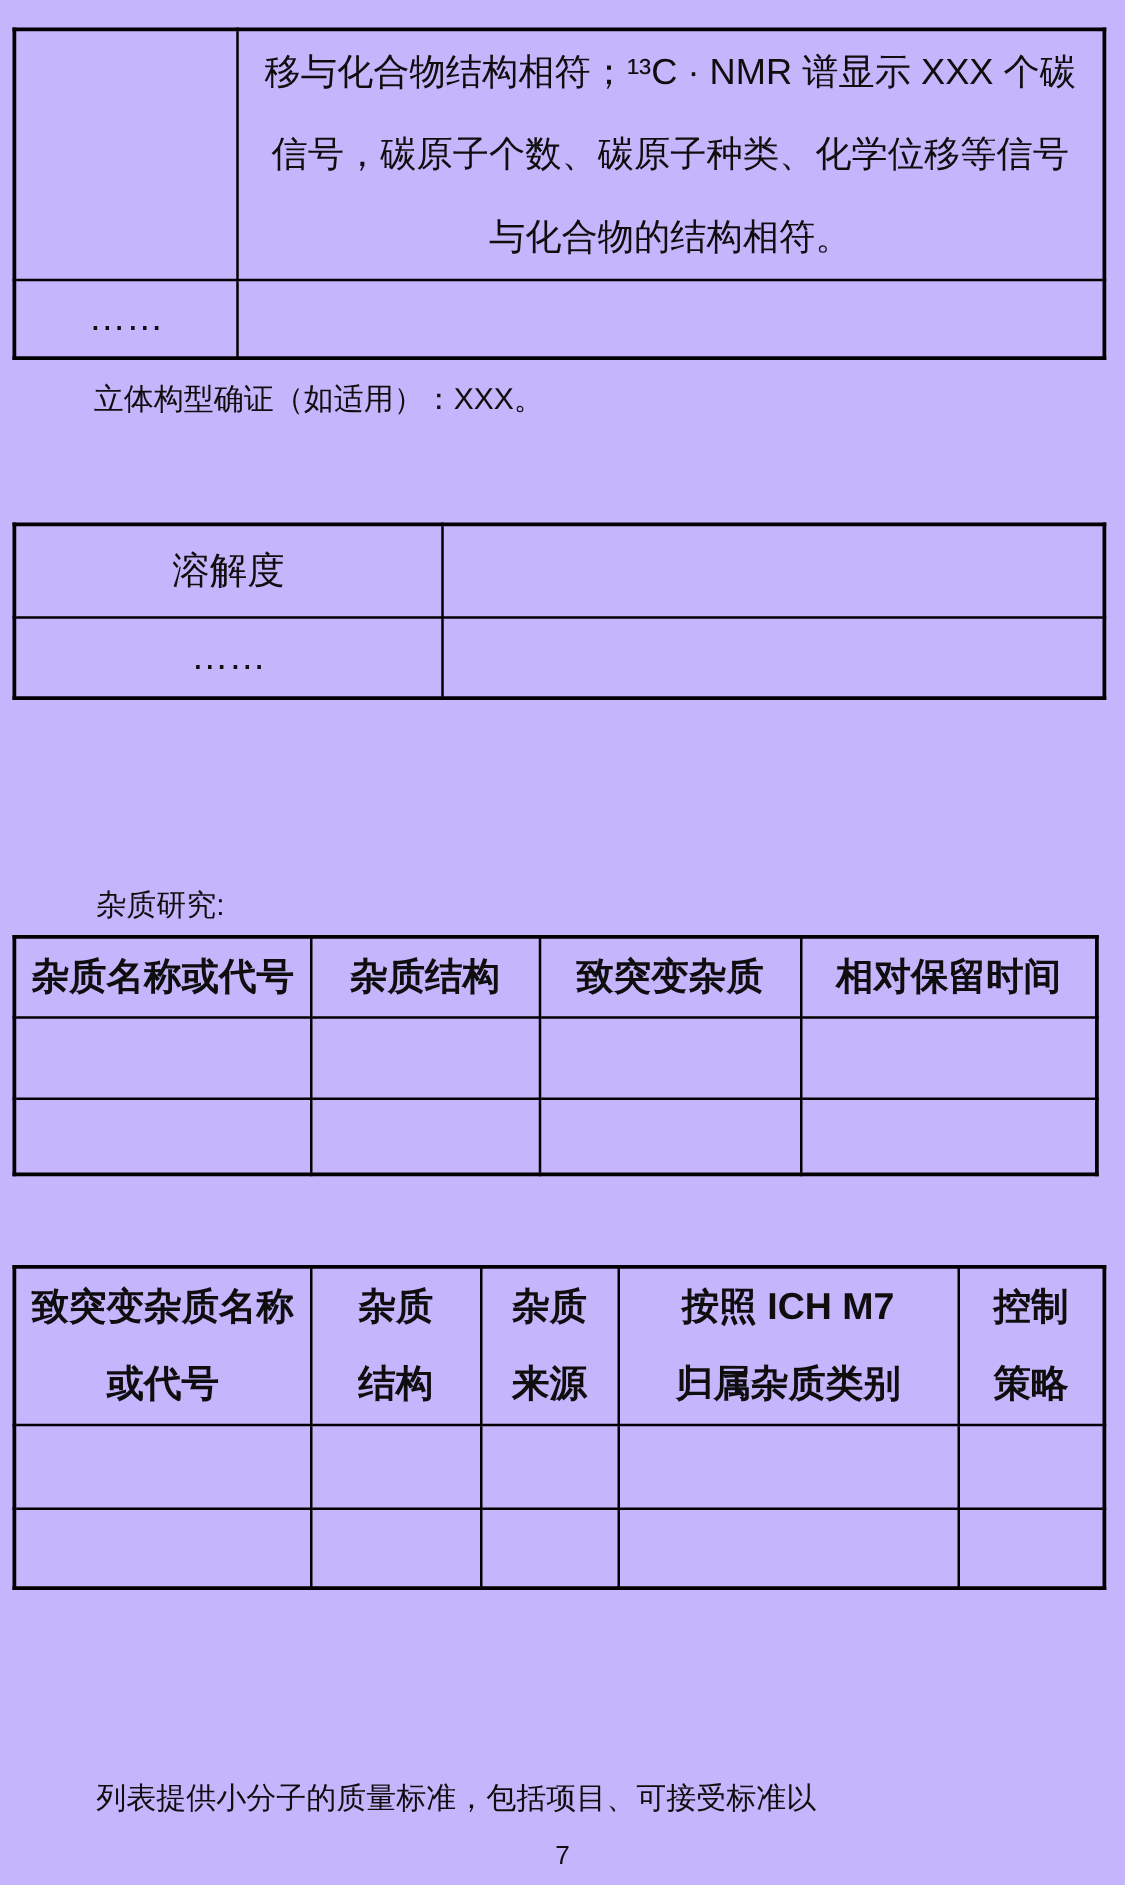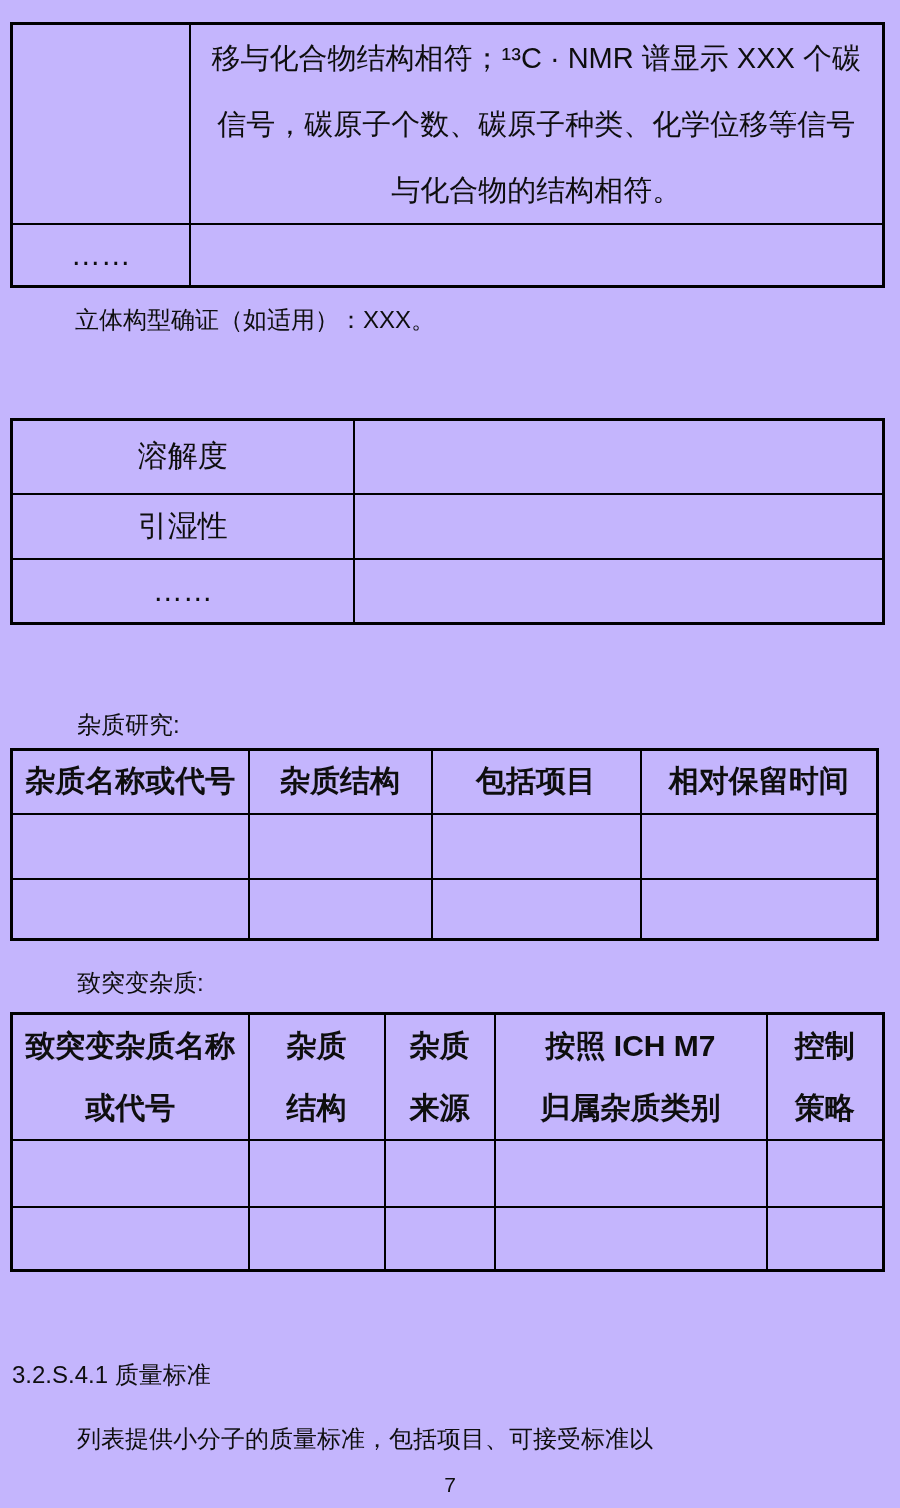--- a/index.html
+++ b/index.html
@@ -84,62 +84,57 @@
     <colgroup>
       <col style="width:342px;">
       <col>
     </colgroup>
     <tbody>
     <tr style="height:74px;">
       <td>溶解度</td>
       <td></td>
     </tr>
     <tr style="height:65px;">
-      <td>引湿性</td>
-      <td></td>
-    </tr>
-    <tr style="height:65px;">
       <td>……</td>
       <td></td>
     </tr>
   </tbody>
     </table>
 
   <div class="para" style="left:77px; top:707px;">杂质研究:</div>
 
   <table class="doc-table" style="left:10px; top:748px; width:869px;">
     <colgroup>
       <col style="width:237px;">
       <col style="width:183px;">
       <col style="width:209px;">
       <col>
     </colgroup>
     <tbody>
         <tr style="height:64px;">
       <td class="hdr">杂质名称或代号</td>
       <td class="hdr">杂质结构</td>
-      <td class="hdr">包括项目</td>
+      <td class="hdr">致突变杂质</td>
       <td class="hdr">相对保留时间</td>
     </tr>
     <tr style="height:65px;">
       <td></td>
       <td></td>
       <td></td>
       <td></td>
     </tr>
     <tr style="height:61px;">
       <td></td>
       <td></td>
       <td></td>
       <td></td>
     </tr>
   </tbody>
     </table>
 
-  <div class="para" style="left:77px; top:965px;">致突变杂质:</div>
 
   <table class="doc-table" style="left:10px; top:1012px; width:875px;">
     <colgroup>
       <col style="width:237px;">
       <col style="width:136px;">
       <col style="width:110px;">
       <col style="width:272px;">
       <col>
     </colgroup>
     <tbody>
@@ -166,19 +161,18 @@
       <td></td>
       <td></td>
       <td></td>
       <td></td>
       <td></td>
     </tr>
   </tbody>
     </table>
 
 
-  <div class="para" style="left:12px; top:1357px;">3.2.S.4.1 质量标准</div>
 
   <div class="para" style="left:77px; top:1421px;">列表提供小分子的质量标准，包括项目、可接受标准以</div>
 
   <div class="pagenum" style="top:1473px;">7</div>
 
 </div>
 
 </body></html>

